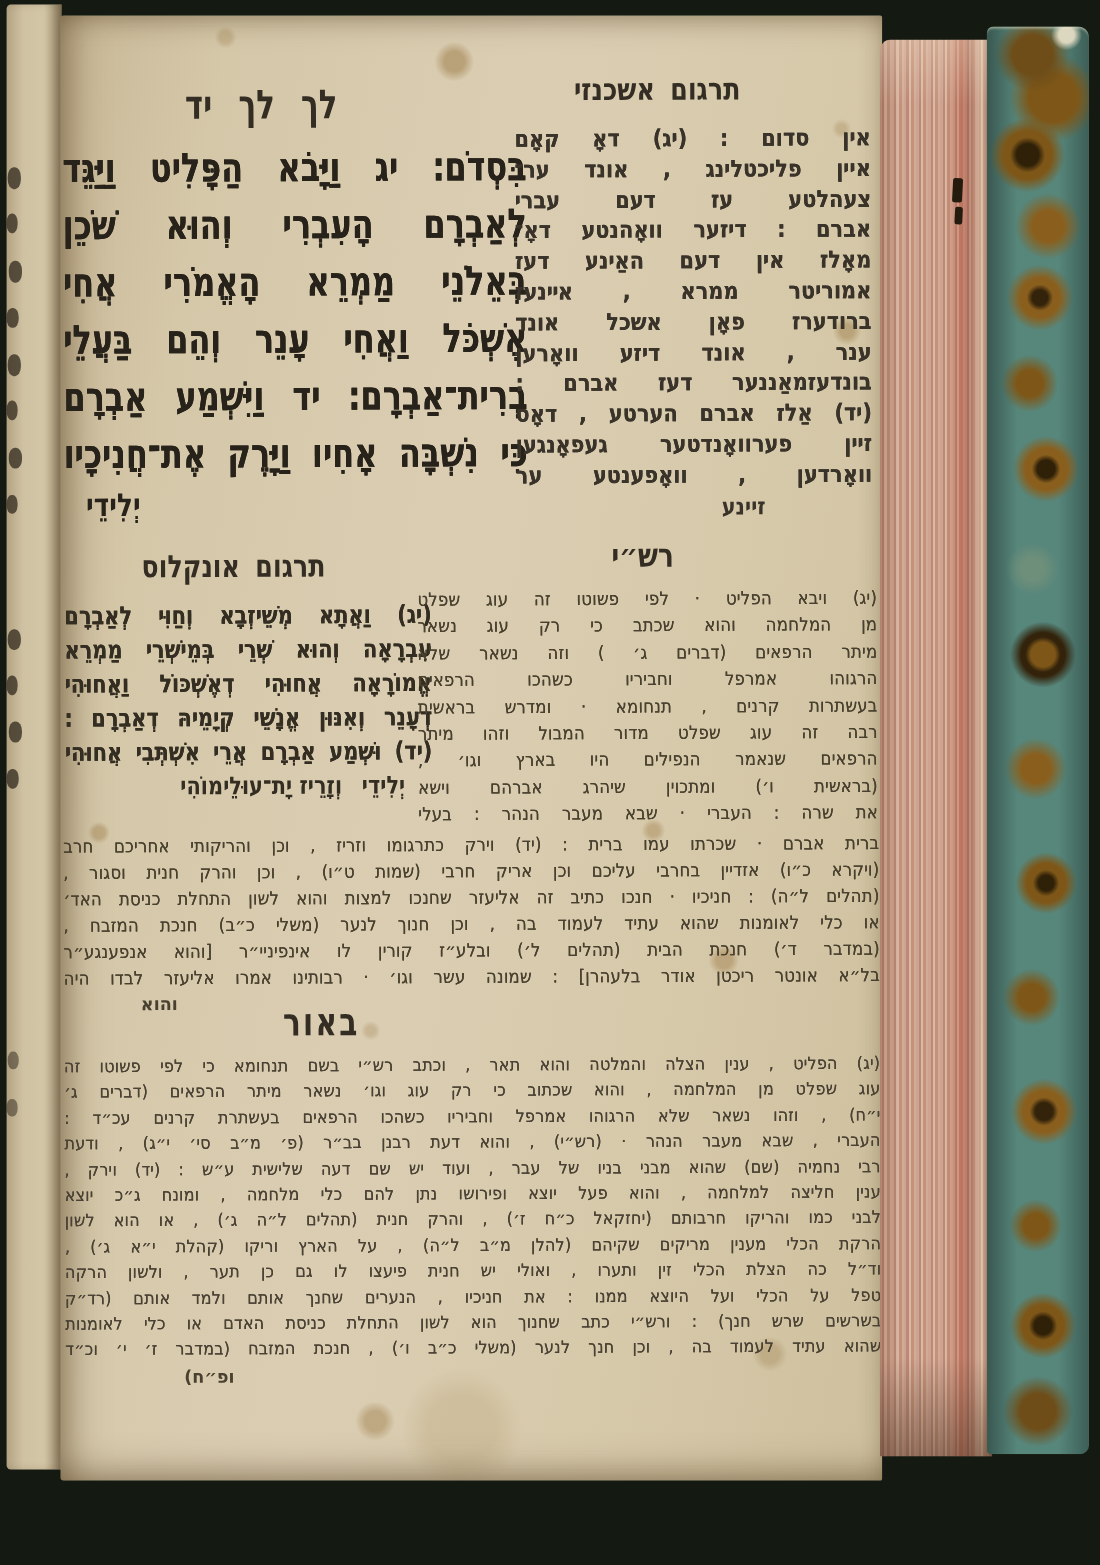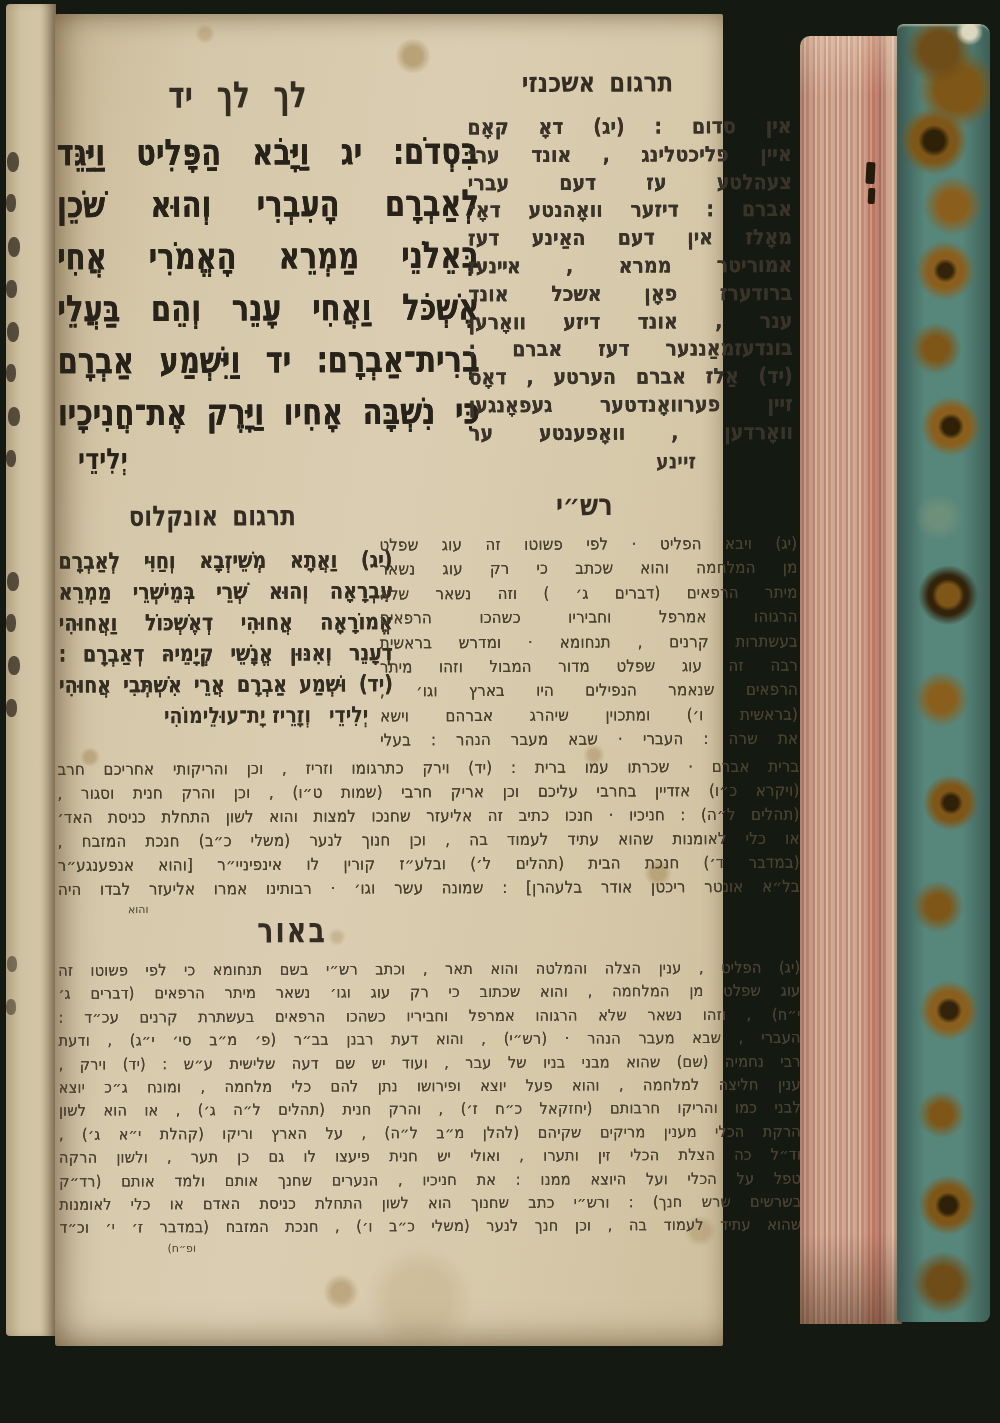--- a/index.html
+++ b/index.html
@@ -12,21 +12,21 @@
   
   .sliver{
     position:absolute;left:6px;top:4px;width:50px;height:1332px;
     background:linear-gradient(to right,#b3a383,#cfc2a2 30%,#d3c6a6 68%,#af9f7f);
     box-shadow:inset -10px 0 12px -6px rgba(70,50,30,.65);
     border-radius:4px 0 0 4px;
   }
   .smark{position:absolute;background:#3b3226;border-radius:45%;opacity:.8;filter:blur(.4px);}
   
   .page{
-    position:absolute;left:55px;top:14px;width:668px;height:1332px;
+    position:absolute;left:55px;top:14px;width:747px;height:1332px;
     background-color:#d6c9ab;
     background-image:
       radial-gradient(circle at 358px 42px, rgba(146,110,55,.45) 0 9px, rgba(146,110,55,0) 18px),
       radial-gradient(circle at 715px 287px, rgba(146,110,55,.40) 0 6px, rgba(146,110,55,0) 13px),
       radial-gradient(circle at 539px 741px, rgba(146,110,55,.35) 0 5px, rgba(146,110,55,0) 11px),
       radial-gradient(circle at 603px 859px, rgba(150,112,58,.40) 0 7px, rgba(150,112,58,0) 14px),
       radial-gradient(circle at 645px 1217px, rgba(150,118,66,.30) 0 8px, rgba(150,118,66,0) 16px),
       radial-gradient(circle at 286px 1278px, rgba(146,110,55,.38) 0 9px, rgba(146,110,55,0) 18px),
       radial-gradient(circle at 35px 743px, rgba(146,110,55,.35) 0 5px, rgba(146,110,55,0) 10px),
       radial-gradient(circle at 282px 923px, rgba(146,110,55,.25) 0 4px, rgba(146,110,55,0) 9px),
@@ -105,21 +105,21 @@
   .col-yid{left:415px;top:100px;width:324px;font-size:19px;font-weight:bold;color:#39332a;}
   .col-yid .jline{line-height:27.8px;transform:scaleY(1.12);}
   .yid-catch{text-align:center;margin-left:90px;line-height:28px;transform:scaleY(1.12);}
   .col-onk{left:4px;top:530px;width:334px;font-size:19px;font-weight:bold;color:#332d22;}
   .col-onk .jline{line-height:31px;transform:scaleY(1.18);}
   .onk-last{display:flex;justify-content:center;gap:18px;transform:translateX(40px) scaleY(1.18);line-height:31px;}
   .col-rashi{left:325px;top:519px;width:418px;font-size:15px;color:#49412f;letter-spacing:.2px;}
   .col-rashi .jline{line-height:24.4px;transform:scaleY(1.1);}
   .rashi-full{left:2px;top:742px;width:742px;font-size:15px;color:#49412f;letter-spacing:.2px;}
   .rashi-full .jline{line-height:24px;transform:scaleY(1.1);}
-  .catchword{position:absolute;font-size:11px;color:#49412f;font-weight:normal;}
+  .catchword{position:absolute;font-size:16px;color:#49412f;font-weight:bold;}
   .col-biur{left:2px;top:944px;width:742px;font-size:14.5px;color:#4a4234;letter-spacing:.2px;}
   .col-biur .jline{line-height:23.4px;transform:scaleY(1.08);}
 </style>
 </head>
 <body>
 
 <div class="photo">
 
   <div class="sliver">
     <div class="smark" style="left:1px;top:148px;width:12px;height:20px;"></div>

